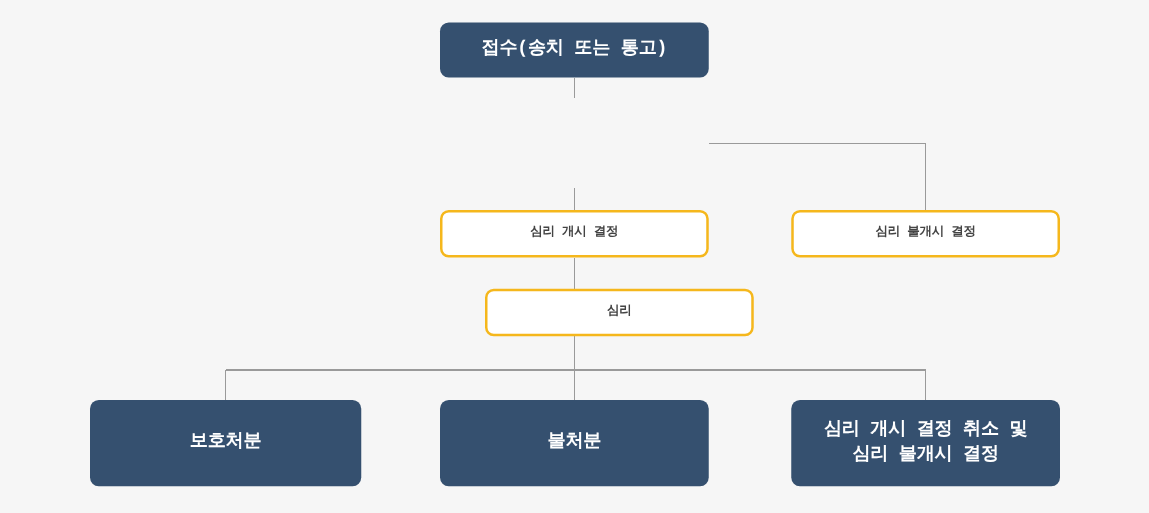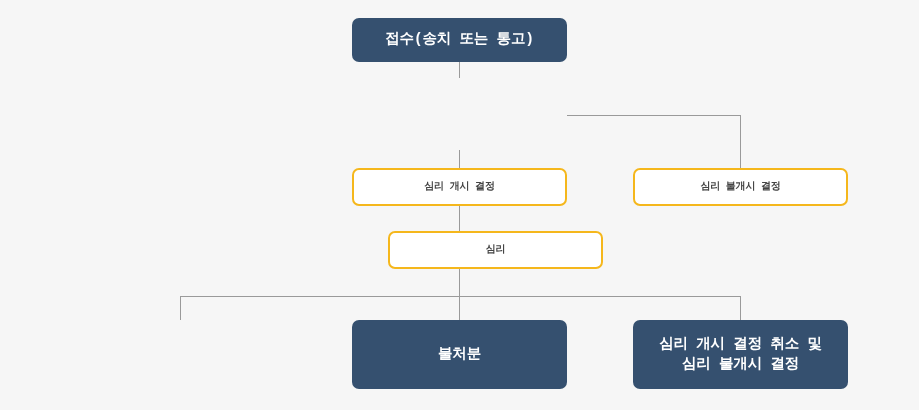--- a/index.html
+++ b/index.html
@@ -85,20 +85,23 @@
   </div>
 
   <div class="node node-outline" style="left:633px; top:168px; width:215px; height:38px;">
     <span class="node-label">심리 불개시 결정</span>
   </div>
 
   <div class="node node-outline" style="left:352px; top:231px; width:215px; height:38px;margin-left:36px;">
     <span class="node-label">심리</span>
   </div>
 
+  <div class="node node-dark" style="left:72px; top:320px; width:217px; height:69px;">
+    <span class="node-label">보호처분</span>
+  </div>
 
   <div class="node node-dark" style="left:352px; top:320px; width:215px; height:69px;">
     <span class="node-label">불처분</span>
   </div>
 
   <div class="node node-dark" style="left:633px; top:320px; width:215px; height:69px;align-items:center;">
     <span class="node-label">심리 개시 결정 취소 및
 심리 불개시 결정</span>
   </div>
 

